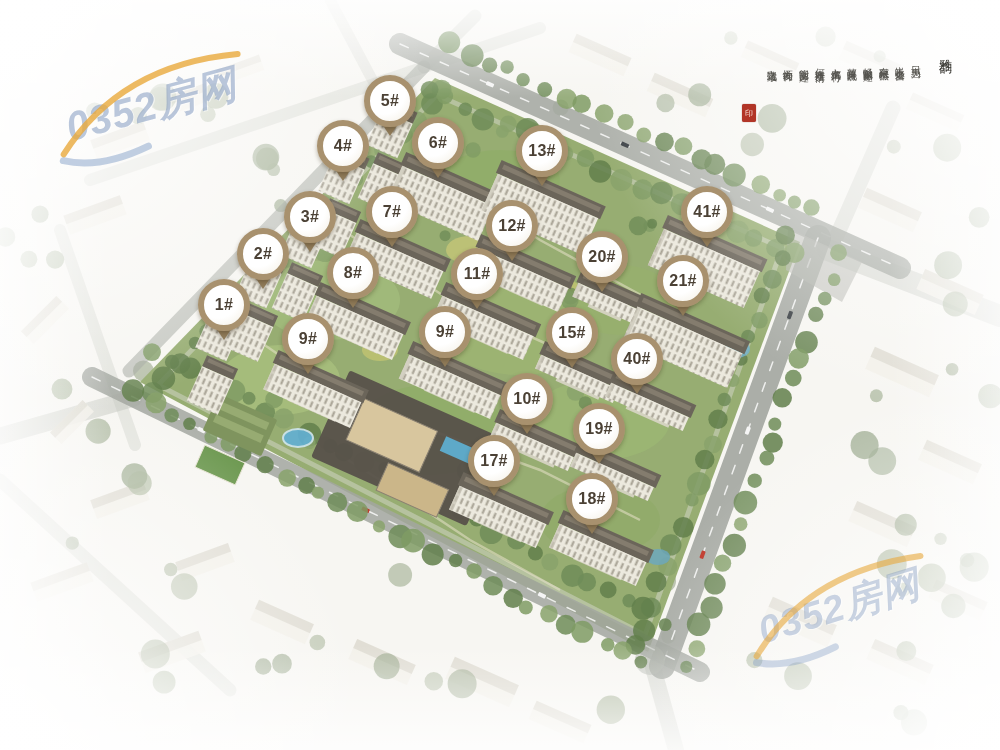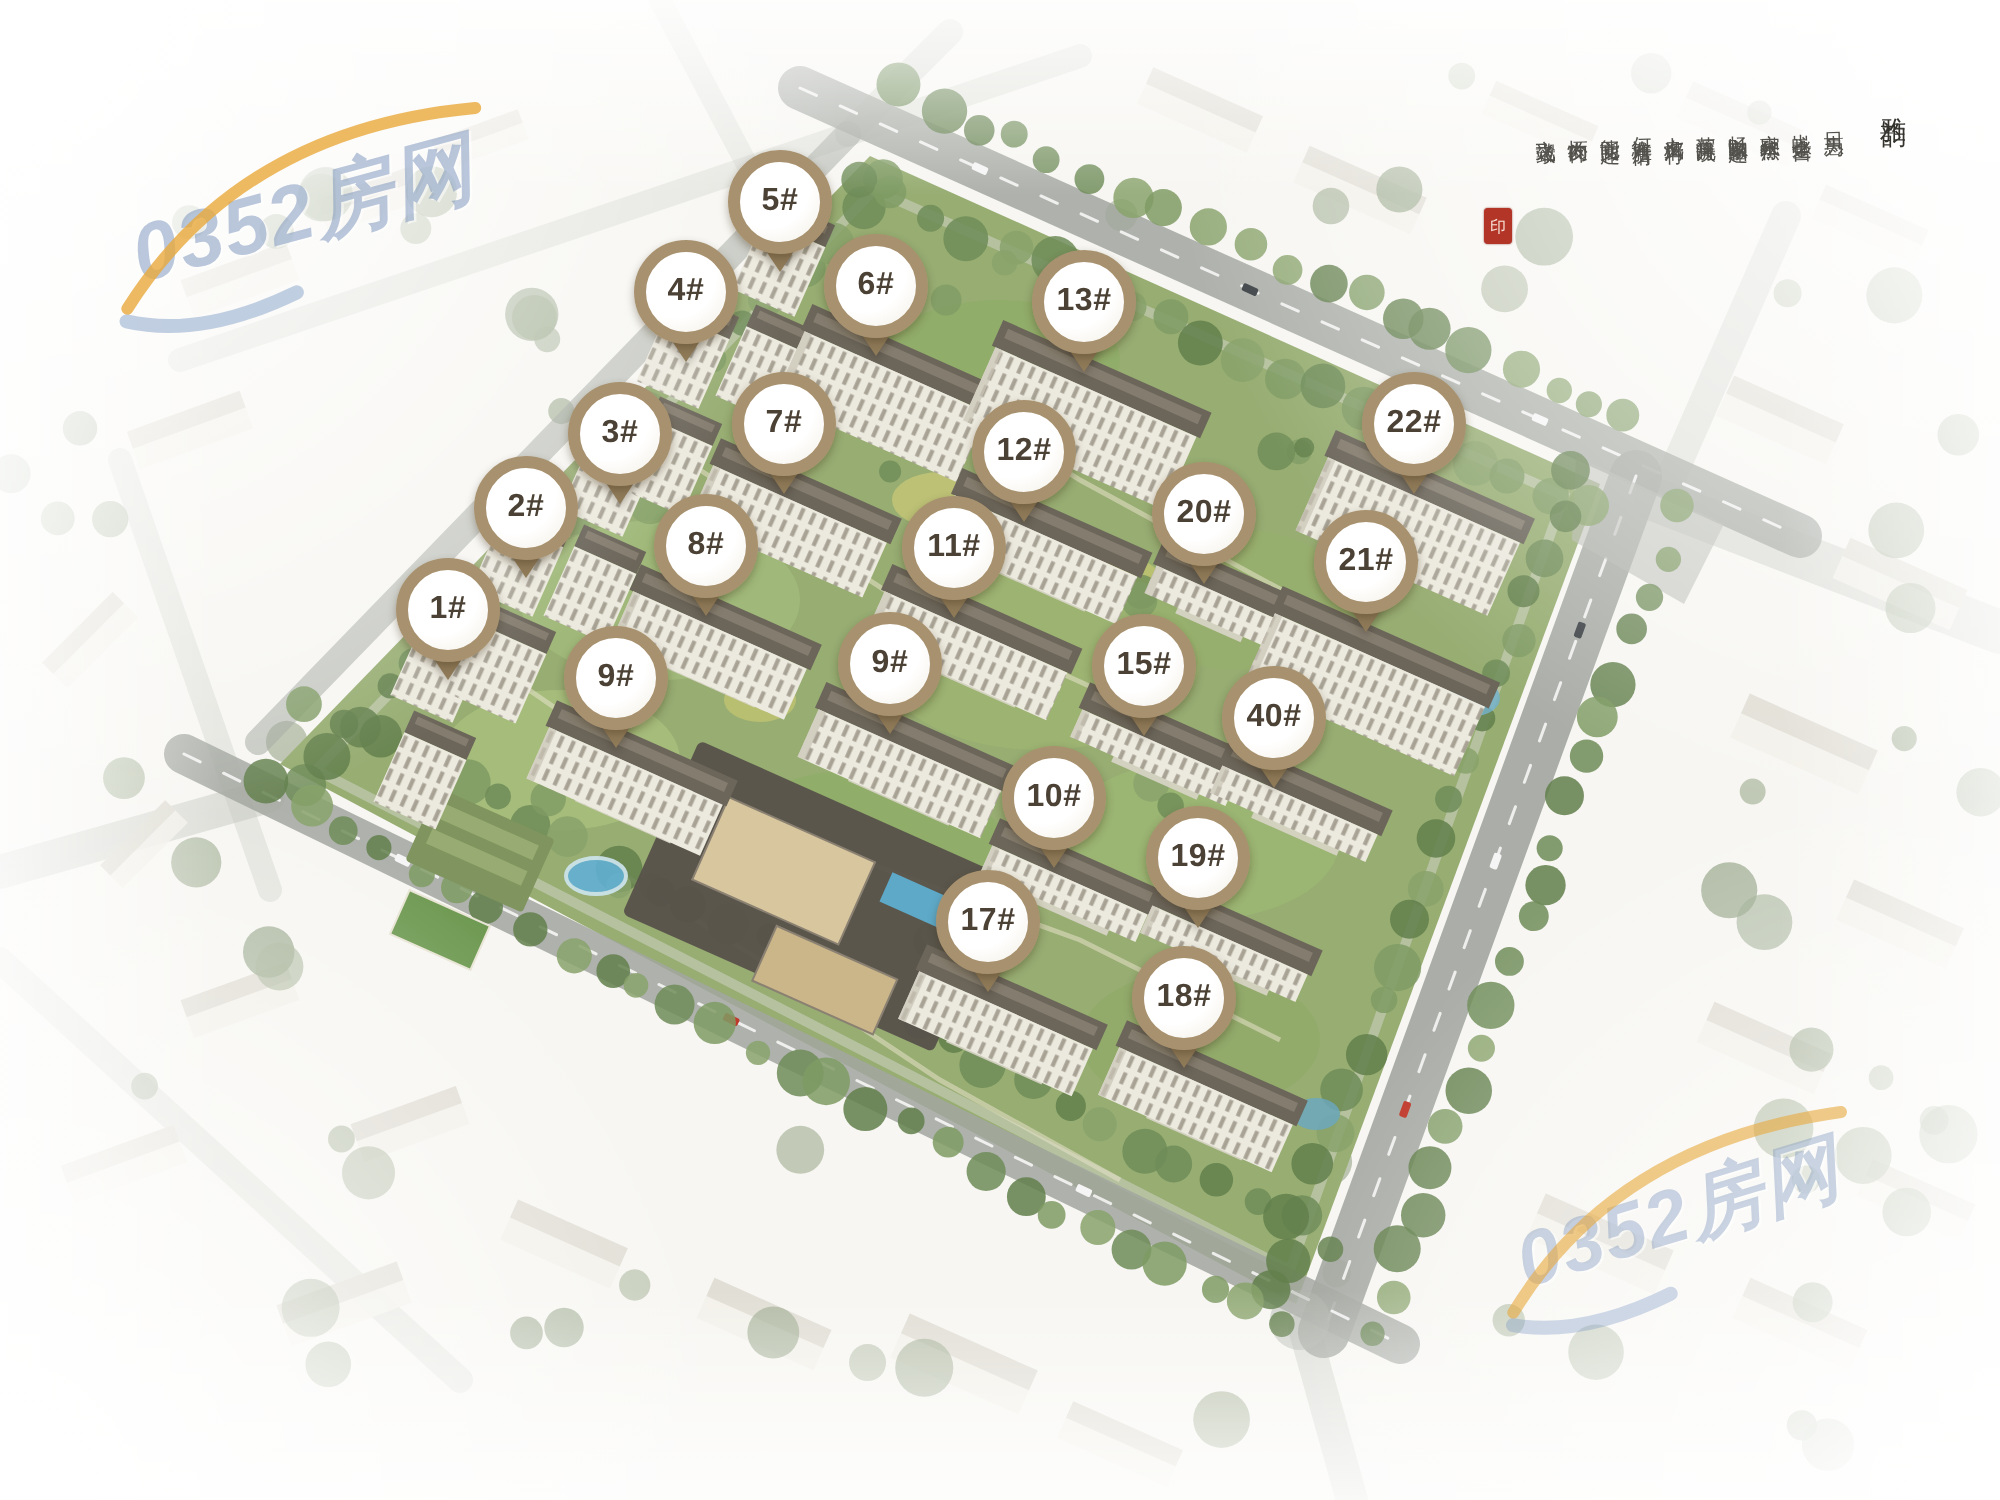--- a/index.html
+++ b/index.html
@@ -849,17 +849,17 @@
       </div>
       <div class="pin" style="left: 68.3%; top: 37.6%;">
         <div class="pin-tail"></div>
         <div class="pin-circle">
           <span class="pin-label">21#</span>
         </div>
       </div>
       <div class="pin" style="left: 70.7%; top: 28.4%;">
         <div class="pin-tail"></div>
         <div class="pin-circle">
-          <span class="pin-label">22#</span>
+          <span class="pin-label">41#</span>
         </div>
       </div>
     </div>
 </div>
 
 </body></html>

